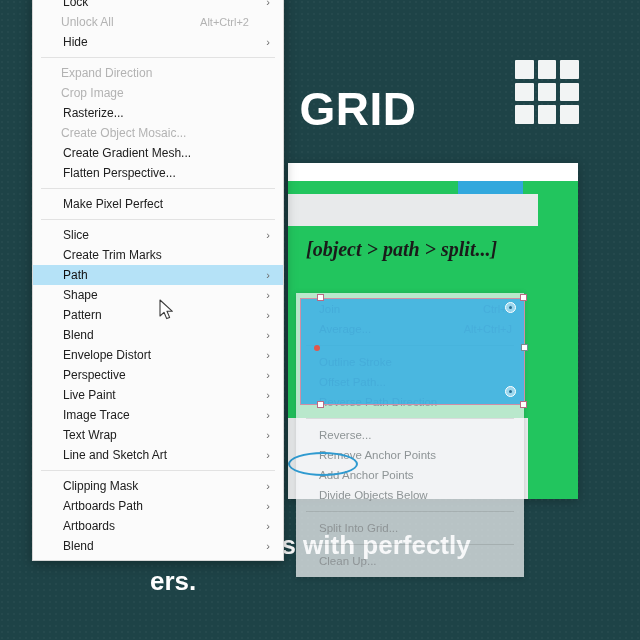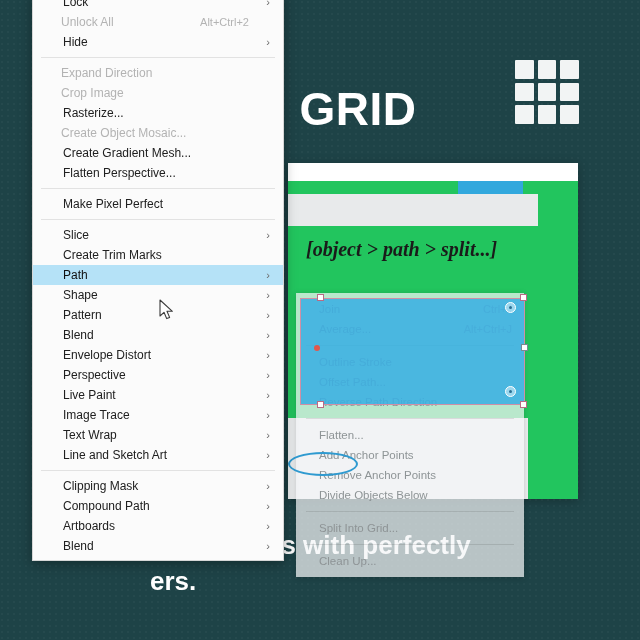--- a/index.html
+++ b/index.html
@@ -138,23 +138,23 @@
 </div>
 
 <div id="submenu">
     <div class="mi"><span>Join</span><span class="acc">Ctrl+J</span></div>
     <div class="mi"><span>Average...</span><span class="acc">Alt+Ctrl+J</span></div>
     <div class="sep"></div>
     <div class="mi"><span>Outline Stroke</span></div>
     <div class="mi"><span>Offset Path...</span></div>
     <div class="mi"><span>Reverse Path Direction</span></div>
     <div class="sep"></div>
-    <div class="mi"><span>Flatten...</span></div>
+    <div class="mi"><span>Reverse...</span></div>
+    <div class="mi"><span>Remove Anchor Points</span></div>
     <div class="mi"><span>Add Anchor Points</span></div>
-    <div class="mi"><span>Remove Anchor Points</span></div>
     <div class="mi"><span>Divide Objects Below</span></div>
     <div class="sep"></div>
     <div class="mi"><span>Split Into Grid...</span></div>
     <div class="sep"></div>
     <div class="mi"><span>Clean Up...</span></div>
   </div>
 
 <div id="sel-rect"></div>
 <div class="handle" style="left:317px;top:294px;"></div>
 <div class="handle" style="left:520px;top:294px;"></div>
@@ -188,20 +188,20 @@
     <div class="row"><span>Pattern</span><span class="chev">›</span></div>
     <div class="row"><span>Blend</span><span class="chev">›</span></div>
     <div class="row"><span>Envelope Distort</span><span class="chev">›</span></div>
     <div class="row"><span>Perspective</span><span class="chev">›</span></div>
     <div class="row"><span>Live Paint</span><span class="chev">›</span></div>
     <div class="row"><span>Image Trace</span><span class="chev">›</span></div>
     <div class="row"><span>Text Wrap</span><span class="chev">›</span></div>
     <div class="row"><span>Line and Sketch Art</span><span class="chev">›</span></div>
     <div class="div"></div>
     <div class="row"><span>Clipping Mask</span><span class="chev">›</span></div>
-    <div class="row"><span>Compound Path</span><span class="chev">›</span></div>
+    <div class="row"><span>Artboards Path</span><span class="chev">›</span></div>
     <div class="row"><span>Artboards</span><span class="chev">›</span></div>
     <div class="row"><span>Blend</span><span class="chev">›</span></div>
   </div>
 
 <svg id="cursor" viewBox="0 0 16 22" style="left: 159px; top: 299px;">
   <path d="M1,1 L1,17 L5,13.3 L7.7,19.6 L10.6,18.4 L8,12.3 L13.4,12.3 Z" fill="#ffffff" stroke="#3a3a3a" stroke-width="1.1" stroke-linejoin="round"></path>
 </svg>
 
 </body></html>

